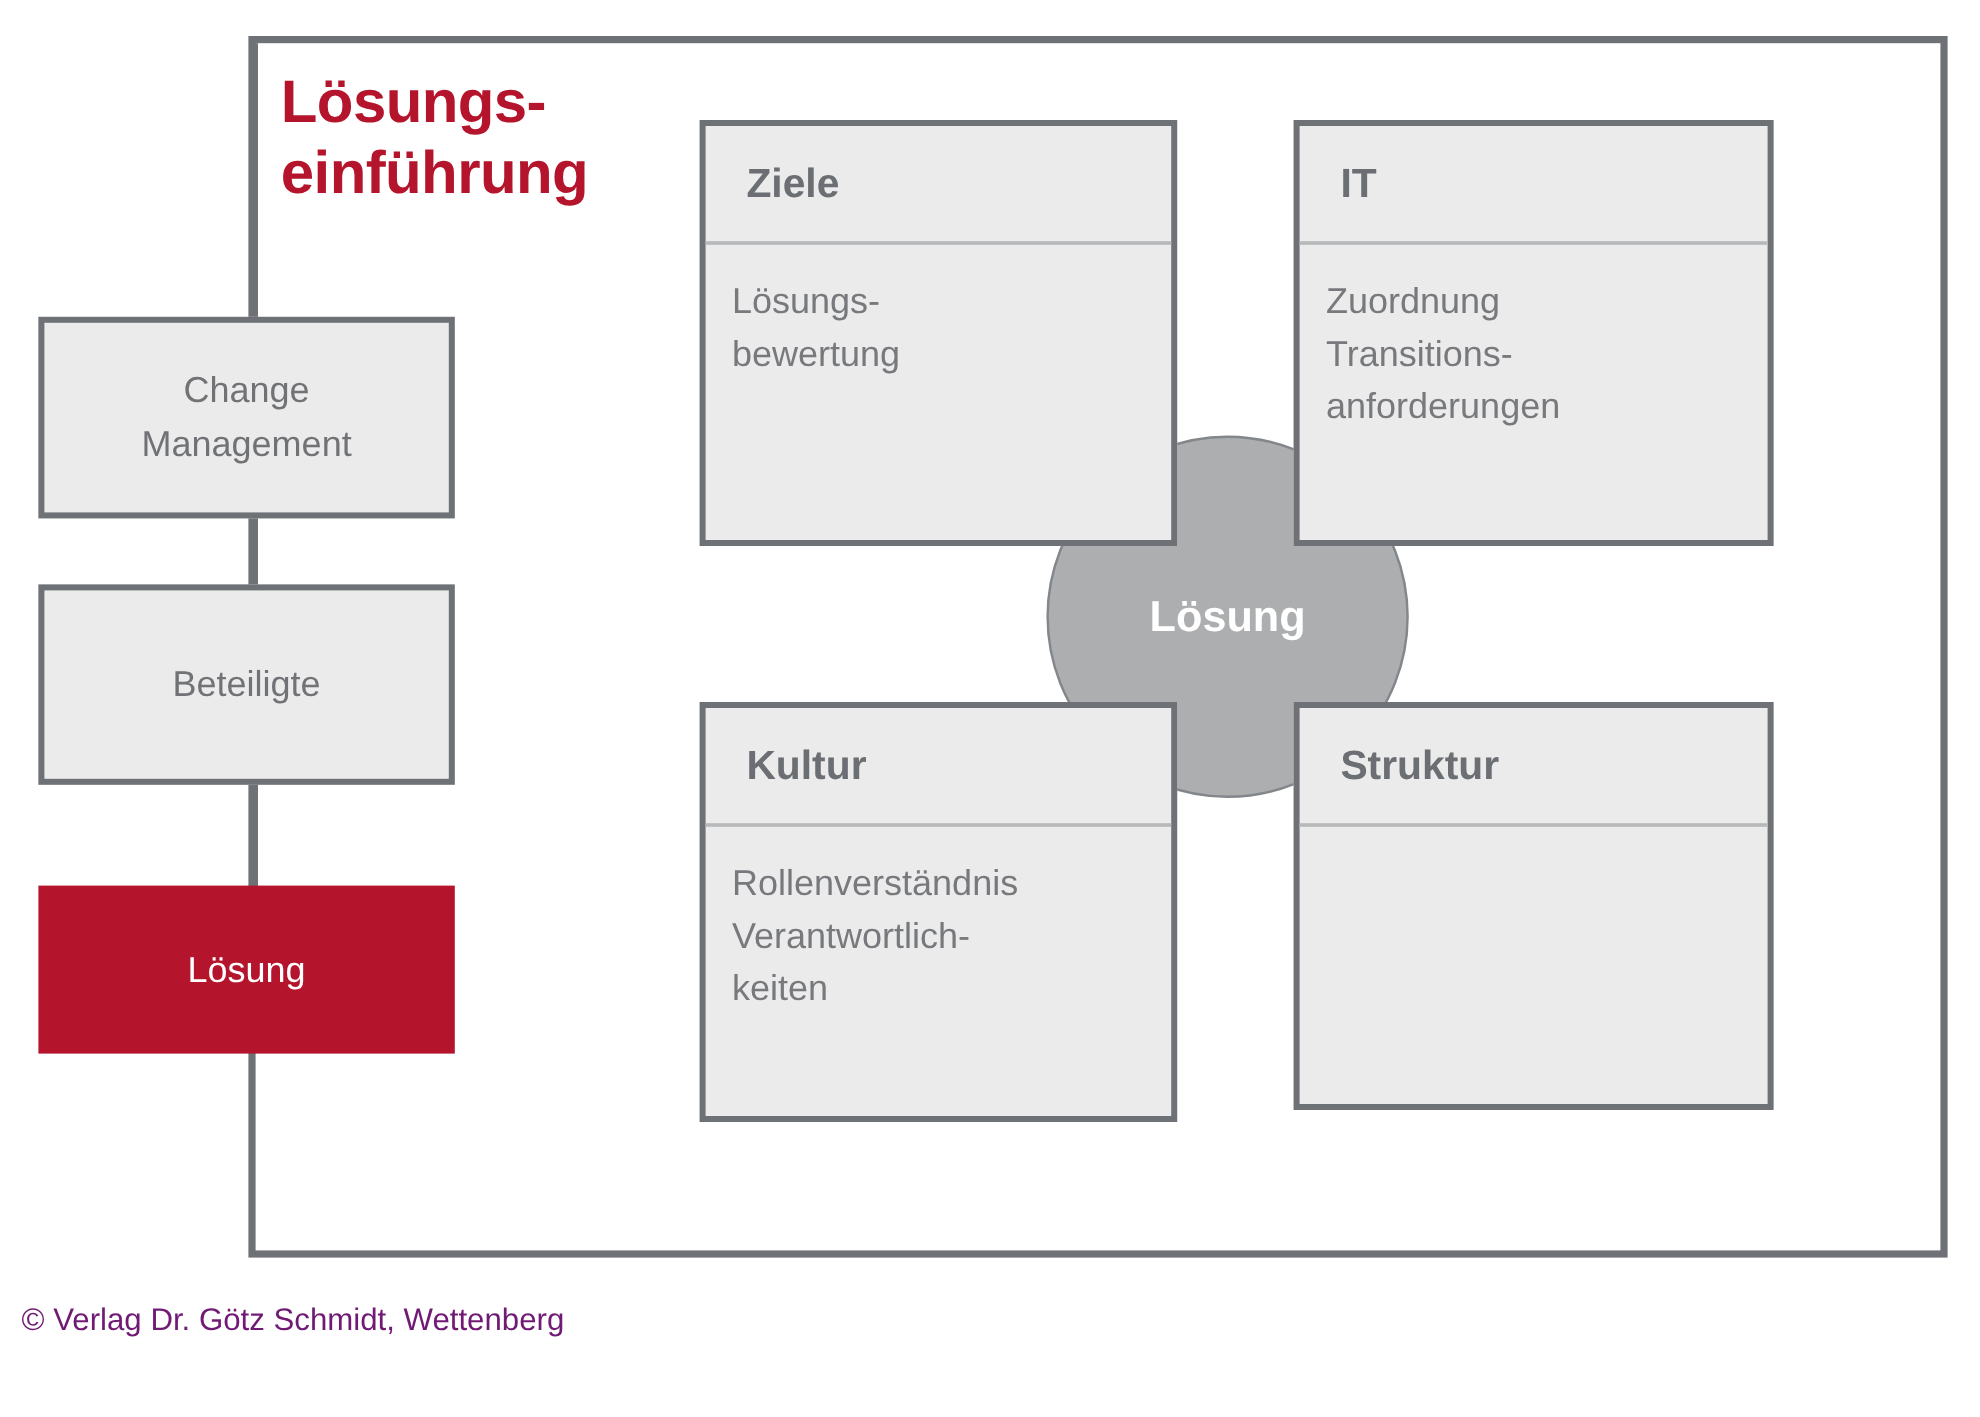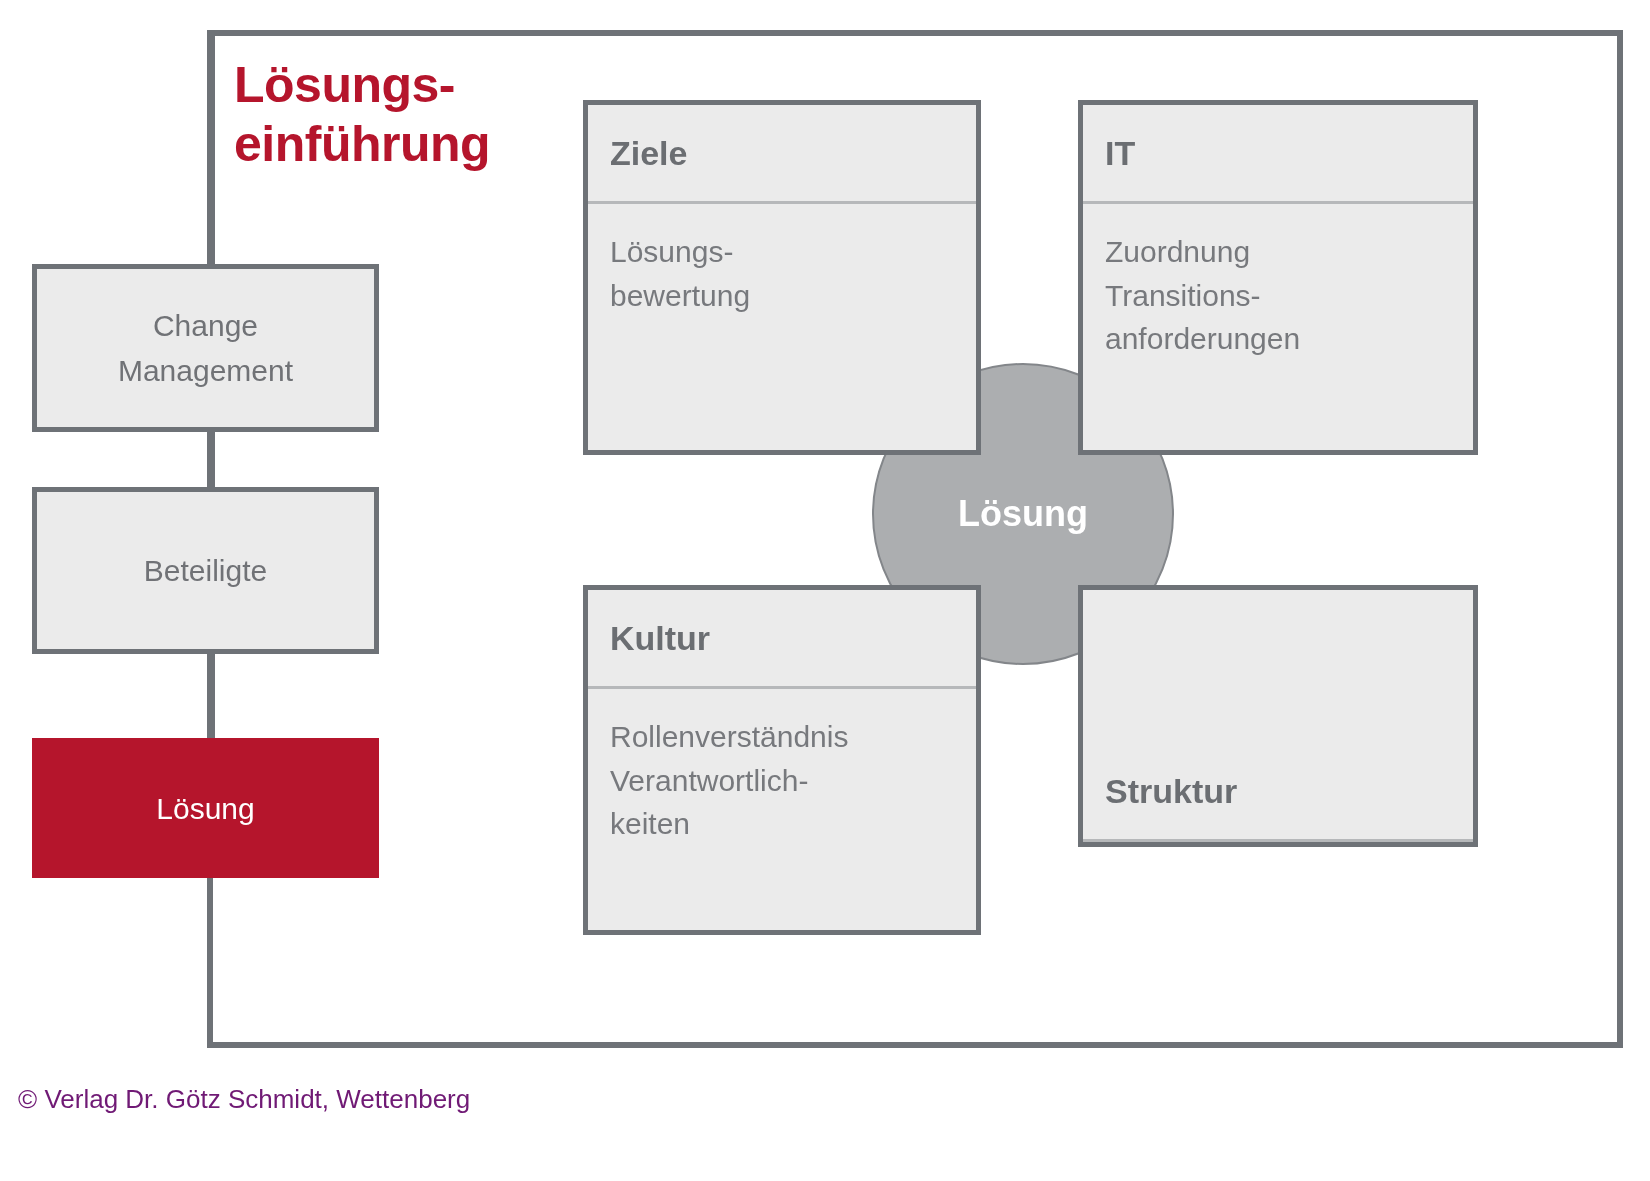--- a/index.html
+++ b/index.html
@@ -117,28 +117,28 @@
     box-sizing: border-box;
     border: 5px solid #6e7277;
     background: #ebebeb;
     z-index: 2;
     display: flex;
     flex-direction: column;
   }
   .card.ziele    { left: 583px;  top: 100px; width: 398px;  height: 355px; }
   .card.it       { left: 1078px; top: 100px; width: 400px;  height: 355px; }
   .card.kultur   { left: 583px;  top: 585px; width: 398px;  height: 350px; }
-  .card.struktur { left: 1078px; top: 585px; width: 400px;  height: 262px; justify-content: flex-end; }
+  .card.struktur { left: 1078px; top: 585px; width: 400px;  height: 340px; }
 
   .card-header {
     height: 96px;
     flex: 0 0 96px;
     display: flex;
     align-items: center;
-    padding-left: 22px;
+    padding-left: 34px;
     border-bottom: 3px solid #b6b8ba;
     color: #6b6e72;
     font-size: 34px;
     font-weight: bold;
   }
   .card-body {
     padding: 26px 20px 0 22px;
     color: #77797d;
     font-size: 30px;
     line-height: 1.45;

